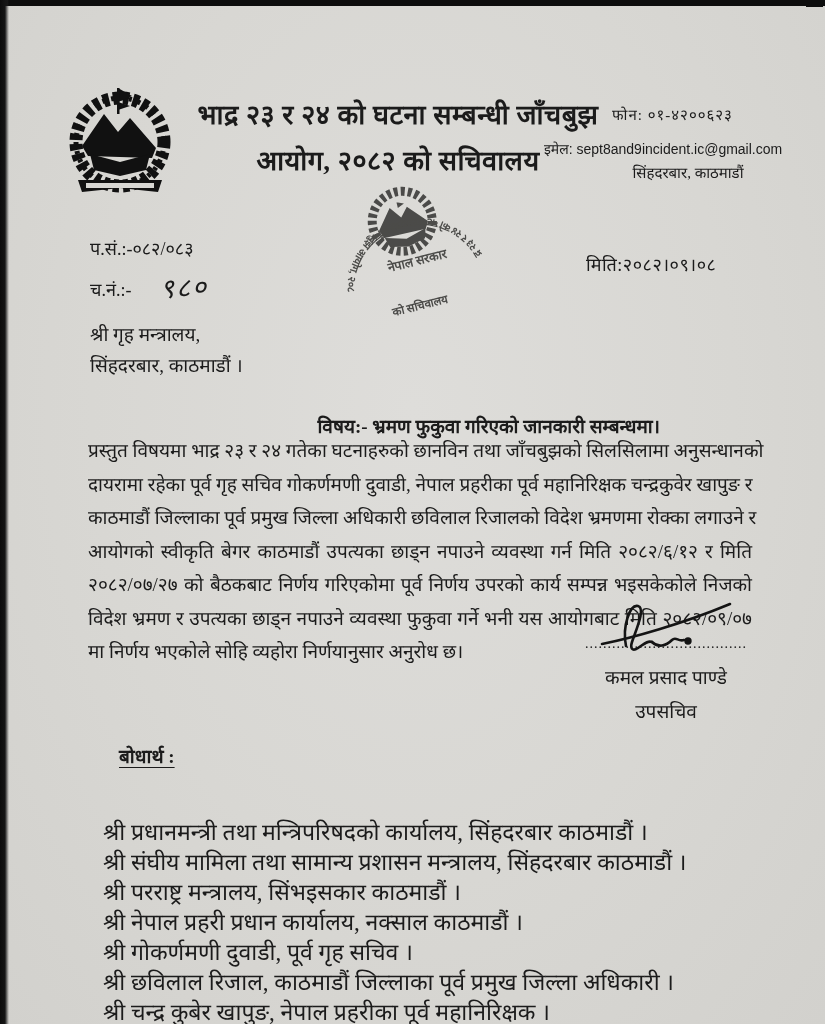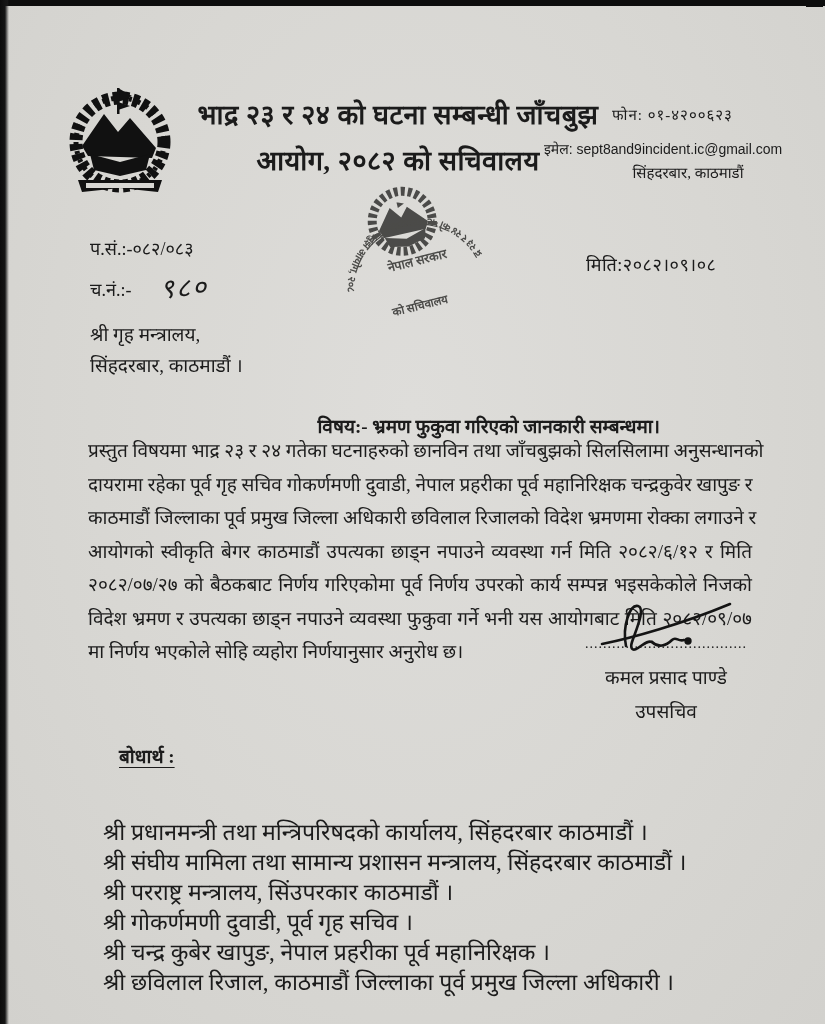--- a/index.html
+++ b/index.html
@@ -153,19 +153,20 @@
     </g>
   </svg>
   <div class="abs sig-dots">....................................</div>
   <div class="abs sig-title">उपसचिव</div>
   <div class="abs sig-name">कमल प्रसाद पाण्डे</div>
 
   <div class="abs cc-heading">बोधार्थ :</div>
   <div class="abs cc-list">
     <div class="cc-item">श्री प्रधानमन्त्री तथा मन्त्रिपरिषदको कार्यालय, सिंहदरबार काठमाडौं ।</div>
     <div class="cc-item">श्री संघीय मामिला तथा सामान्य प्रशासन मन्त्रालय, सिंहदरबार काठमाडौं ।</div>
-    <div class="cc-item">श्री परराष्ट्र मन्त्रालय, सिंउपरकार काठमाडौं ।</div>
+    <div class="cc-item">श्री परराष्ट्र मन्त्रालय, सिंभइसकार काठमाडौं ।</div>
+    <div class="cc-item">श्री नेपाल प्रहरी प्रधान कार्यालय, नक्साल काठमाडौं ।</div>
     <div class="cc-item">श्री गोकर्णमणी दुवाडी, पूर्व गृह सचिव ।</div>
+    <div class="cc-item">श्री छविलाल रिजाल, काठमाडौं जिल्लाका पूर्व प्रमुख जिल्ला अधिकारी ।</div>
     <div class="cc-item">श्री चन्द्र कुबेर खापुङ, नेपाल प्रहरीका पूर्व महानिरिक्षक ।</div>
-    <div class="cc-item">श्री छविलाल रिजाल, काठमाडौं जिल्लाका पूर्व प्रमुख जिल्ला अधिकारी ।</div>
   </div>
 
 </div>
 
 </body></html>

